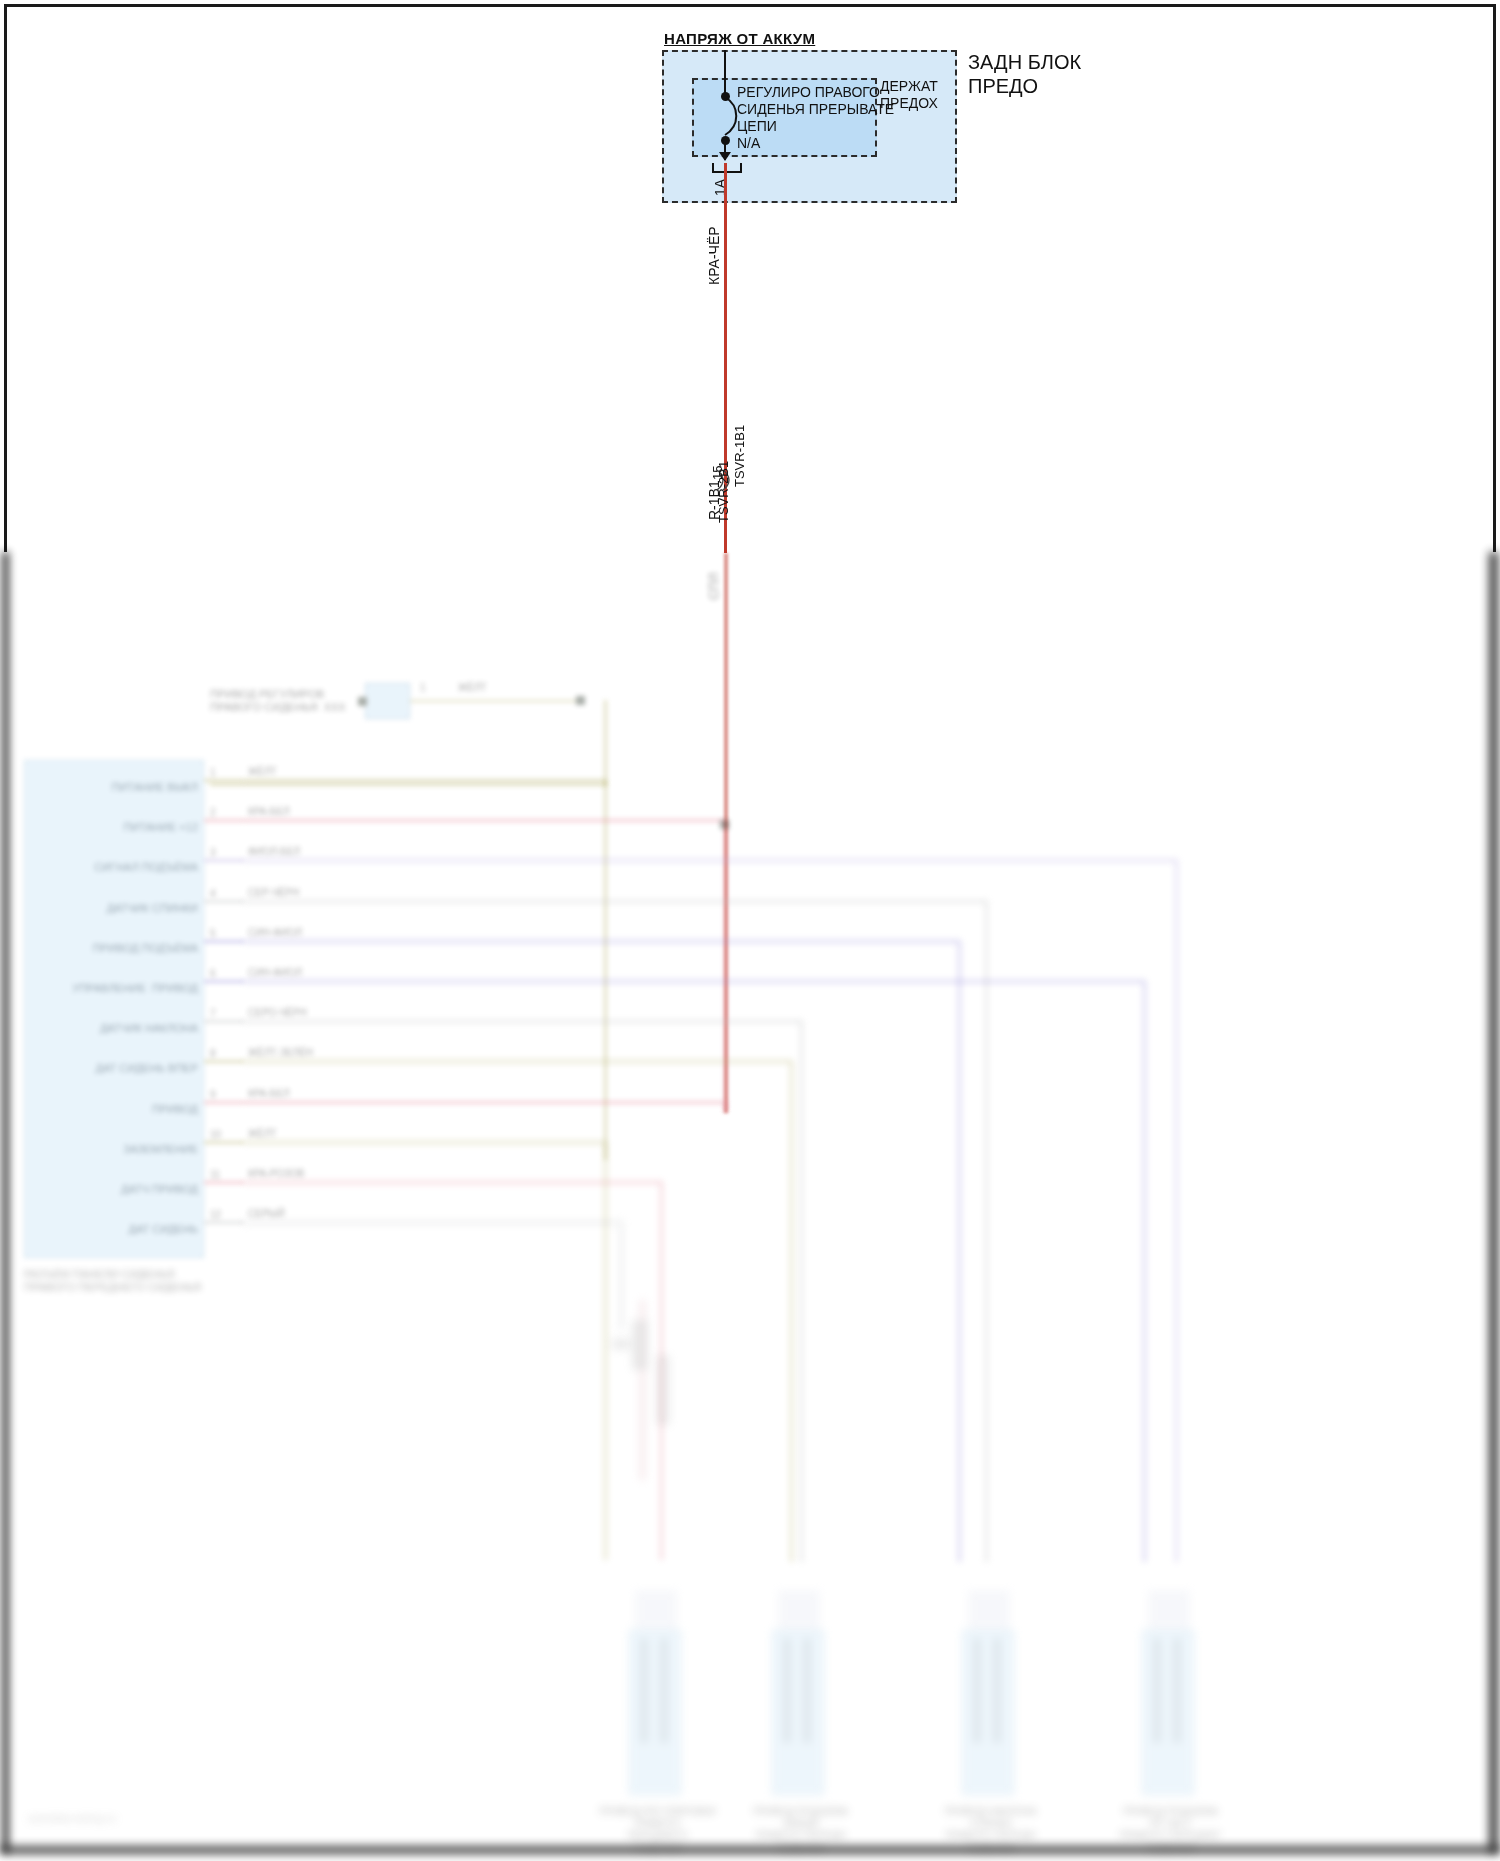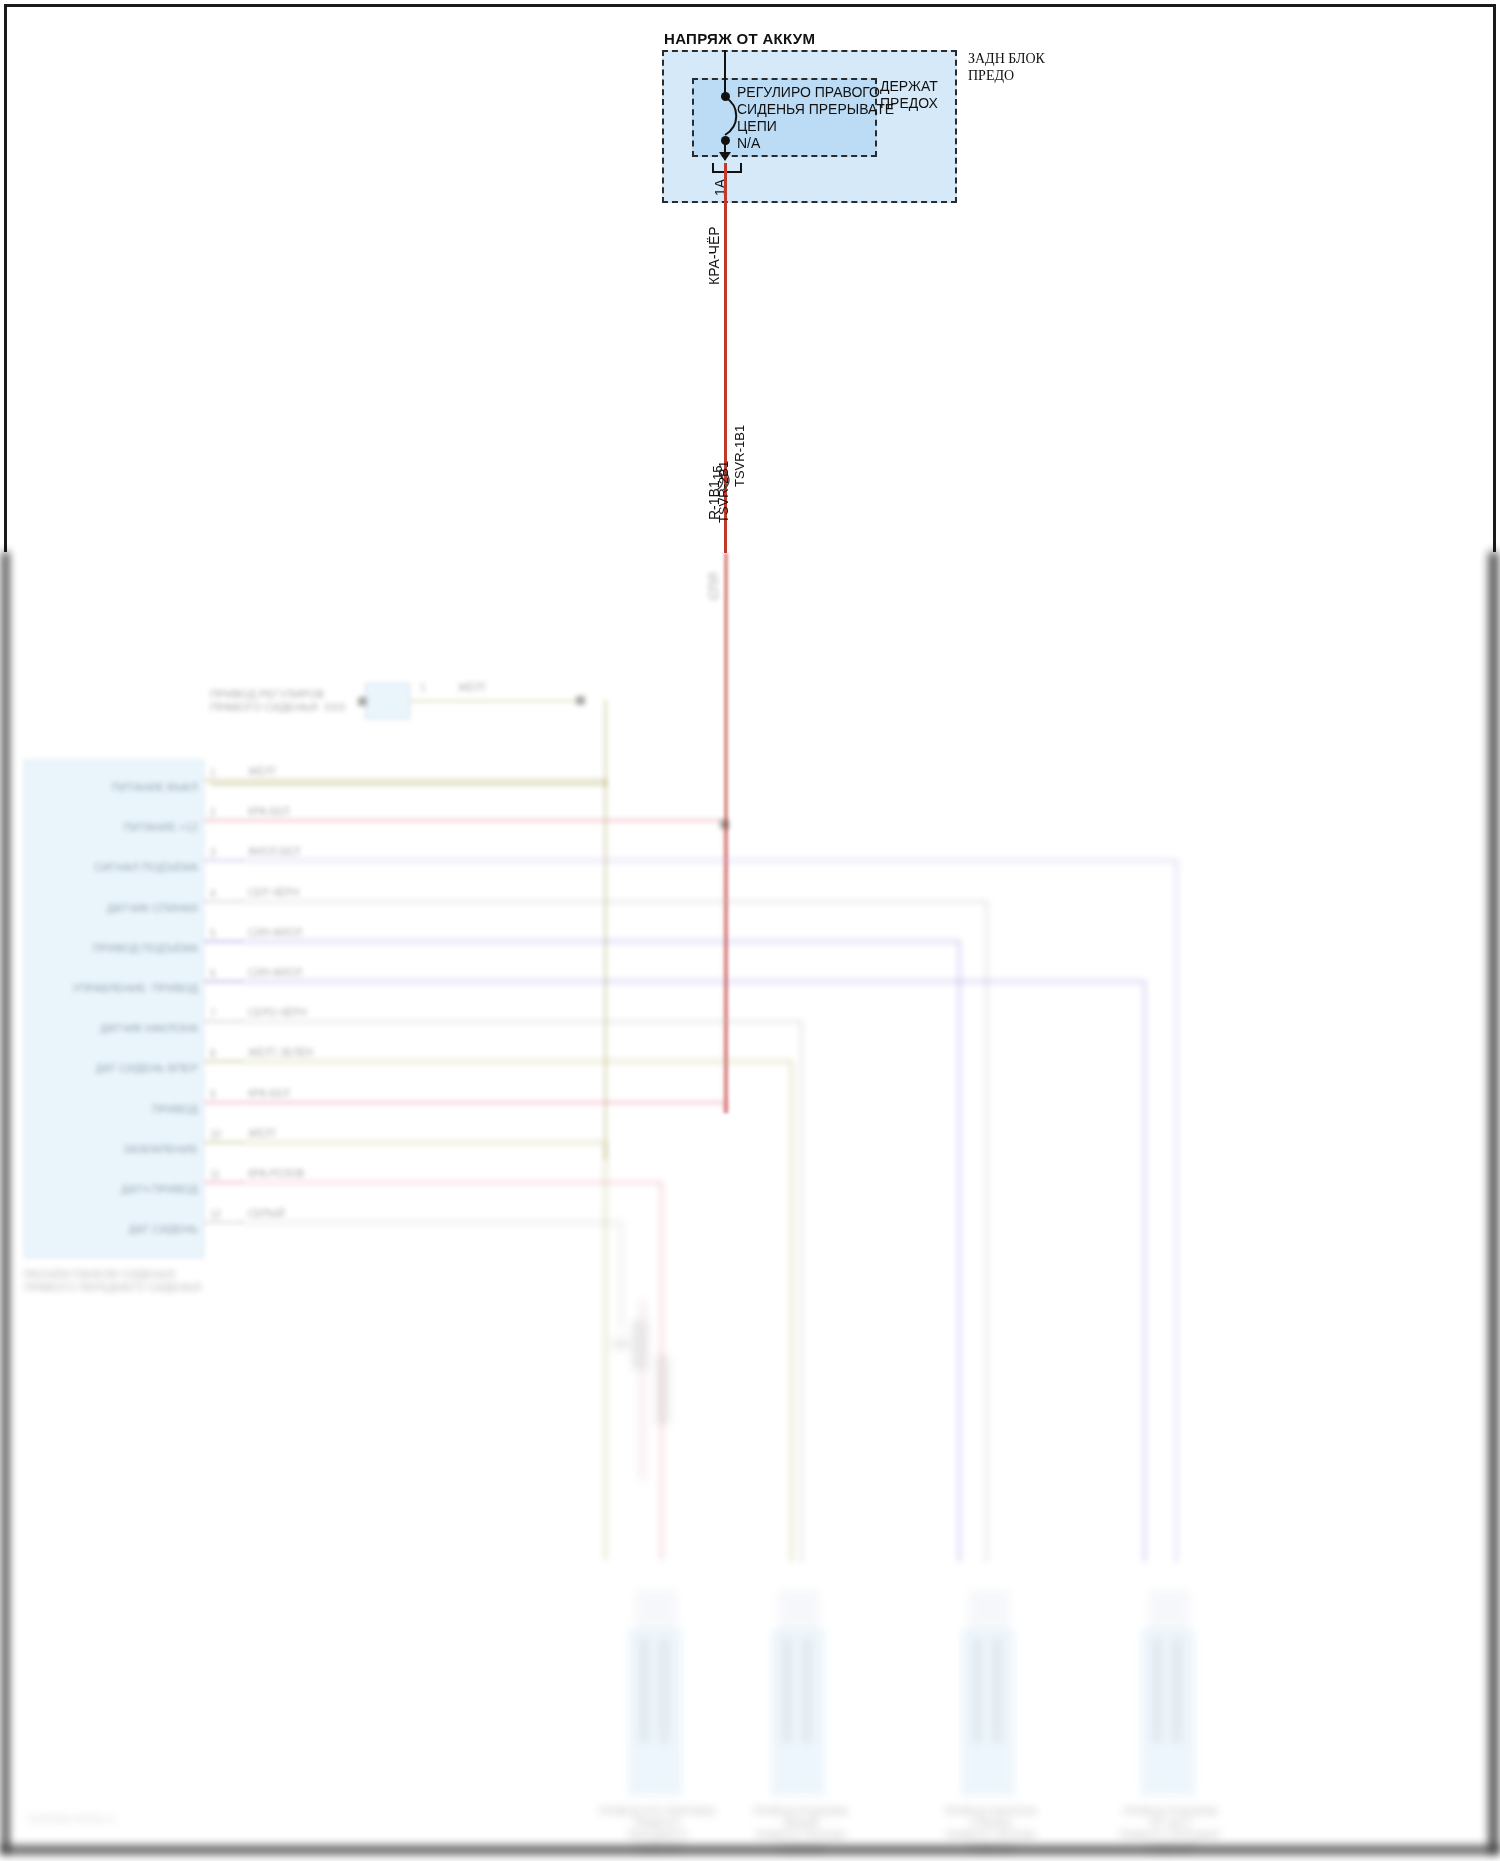--- a/index.html
+++ b/index.html
@@ -98,25 +98,25 @@
 
 <div id="page">
 
   <div class="sheet-border border-top"></div>
   <div class="sheet-border border-left"></div>
   <div class="sheet-border border-right"></div>
   <div class="border-left-blur"></div>
   <div class="border-right-blur"></div>
   <div class="border-bottom-blur"></div>
 
-  <div class="lbl" style="left:664px;top:30px;font-size:15px;font-weight:600;letter-spacing:.3px;">НАПРЯЖ ОТ АККУМ</div>
+  <div class="lbl" style="left:664px;top:30px;font-size:15px;font-weight:600;letter-spacing:.3px;text-decoration:underline;">НАПРЯЖ ОТ АККУМ</div>
 
   <div class="dashed-box" style="left:662px;top:50px;width:295px;height:153px;"></div>
 
-  <div class="lbl" style="left:968px;top:50px;font-size:14px;font-family:Liberation Serif, serif;">ЗАДН БЛОК<br>ПРЕДО</div>
+  <div class="lbl" style="left:968px;top:50px;font-size:20px;">ЗАДН БЛОК<br>ПРЕДО</div>
 
   <div class="dashed-box inner" style="left:692px;top:78px;width:185px;height:79px;"></div>
 
   <div class="lbl" style="left:880px;top:78px;font-size:14px;">ДЕРЖАТ<br>ПРЕДОХ</div>
 
   <div class="lbl" style="left:737px;top:84px;font-size:14px;">РЕГУЛИРО ПРАВОГО<br>СИДЕНЬЯ ПРЕРЫВАТЕ<br>ЦЕПИ<br>N/A</div>
 
   <div class="wire" style="left:724px;top:50px;width:2px;height:46px;background:#111;"></div>
   <div class="dot" style="left:721px;top:92px;"></div>
 

